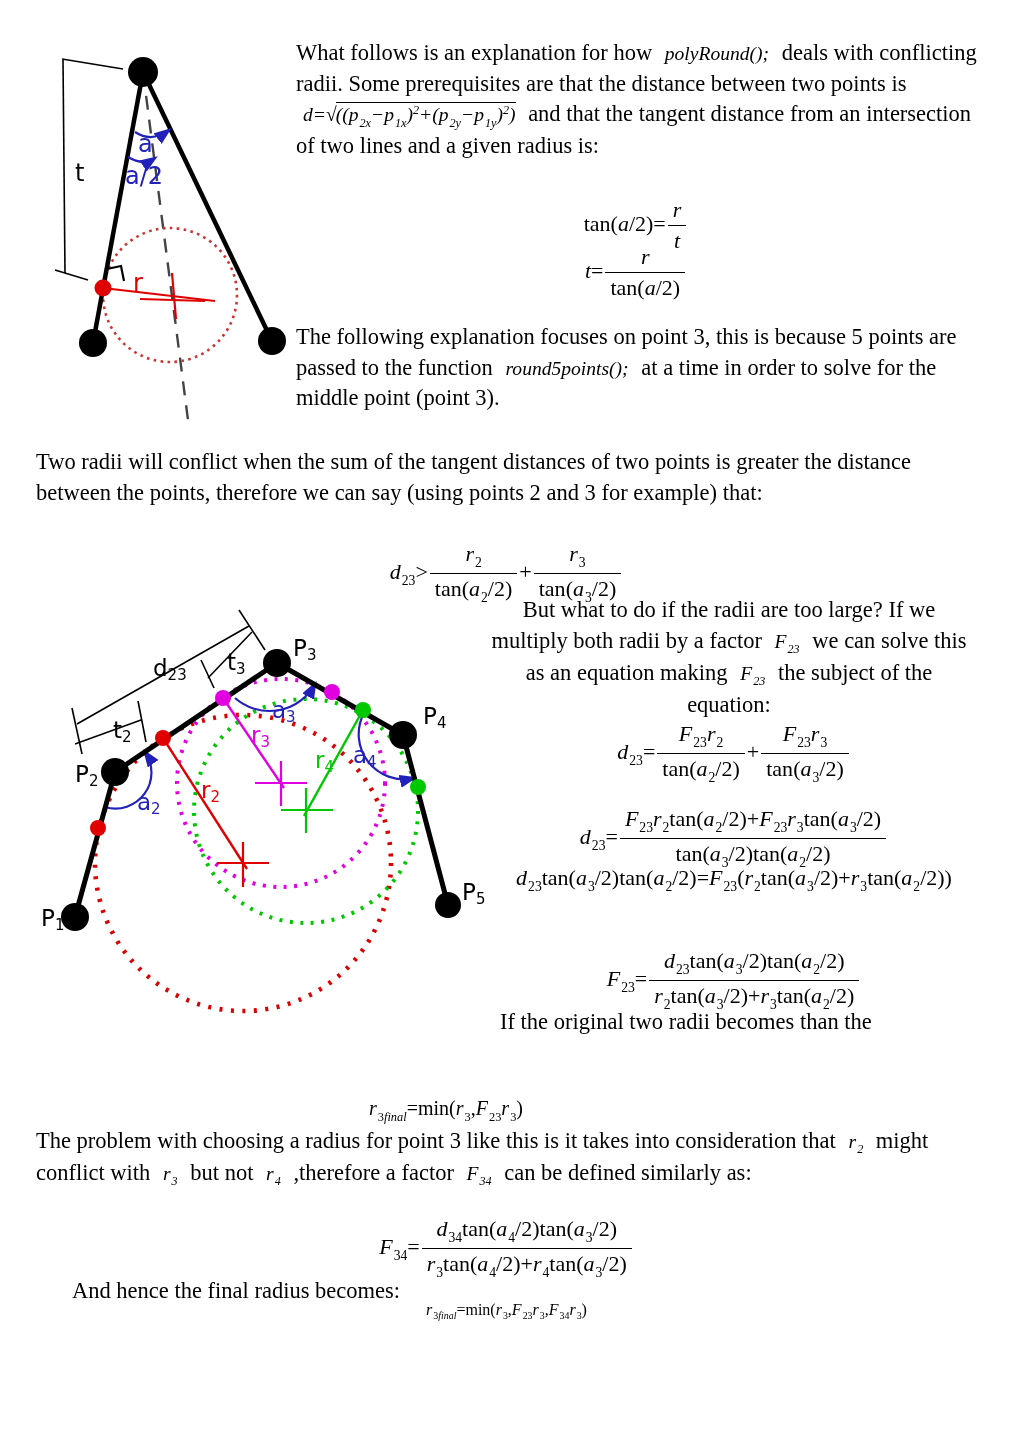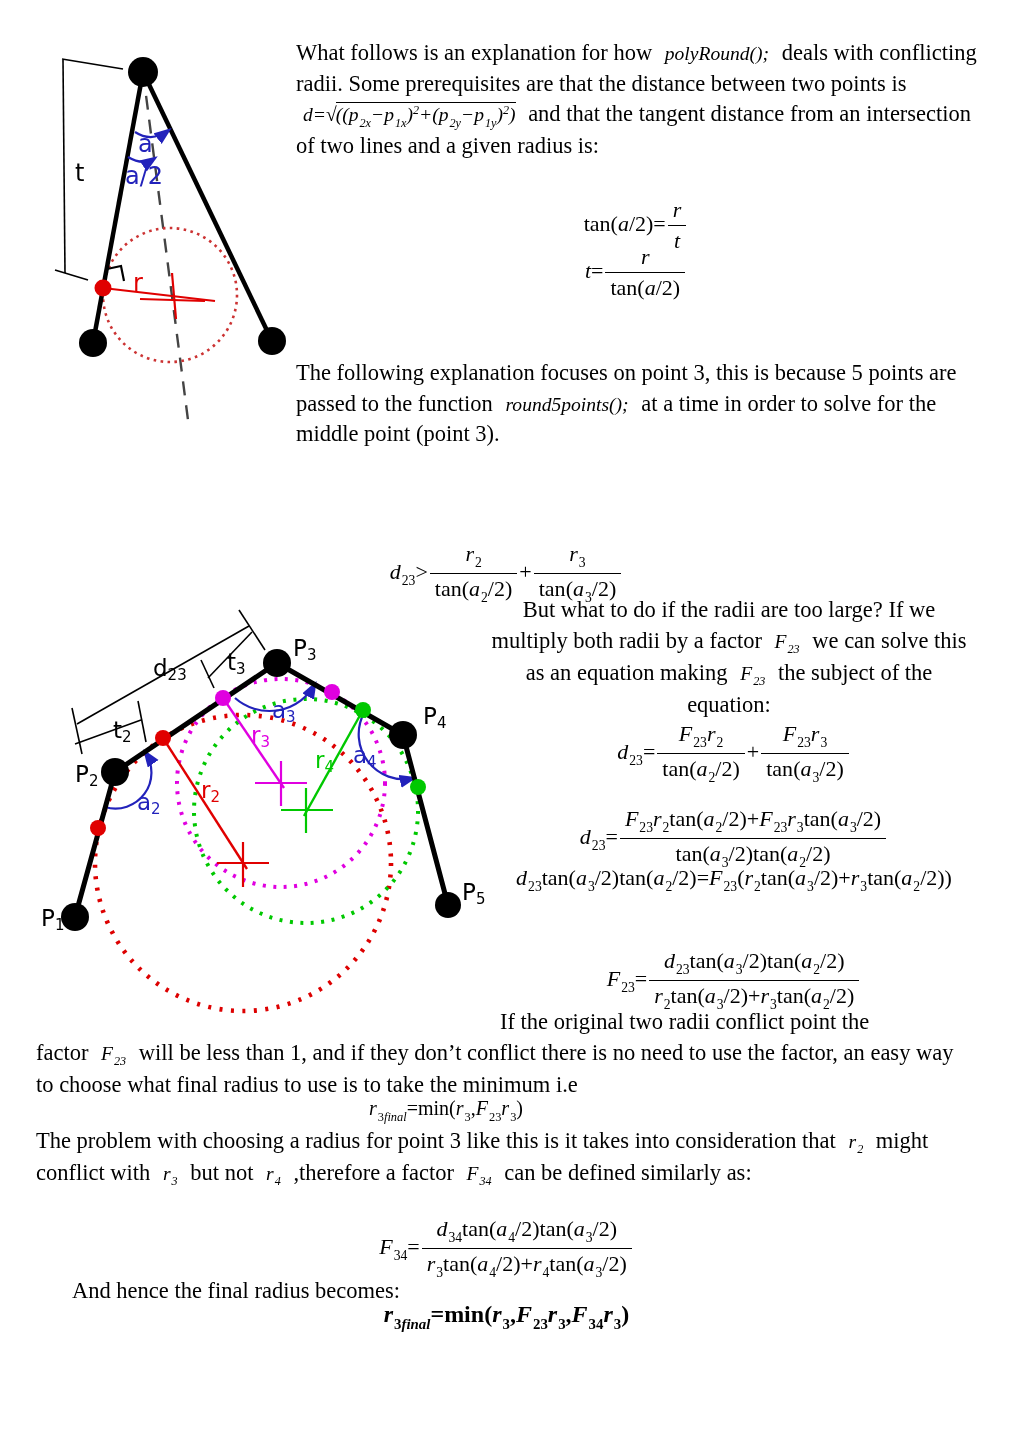--- a/index.html
+++ b/index.html
@@ -61,22 +61,23 @@
     <text x="113" y="117" font-size="24" fill="#2222bb">a</text>
     <text x="100" y="149" font-size="24" fill="#2222bb">a/2</text>
     <text x="108" y="256" font-size="24" fill="#e00000">r</text>
   </svg>
 
   <div class="para" style="left:296px;top:38px;width:690px;">What follows is an explanation for how <span class="imath"><i>polyRound</i>();</span> deals with conflicting radii. Some prerequisites are that the distance between two points is <span class="imath"><i>d</i>=<span class="sqrt">√</span><span class="ovl">((<i>p</i><sub>2<i>x</i></sub>−<i>p</i><sub>1<i>x</i></sub>)<sup>2</sup>+(<i>p</i><sub>2<i>y</i></sub>−<i>p</i><sub>1<i>y</i></sub>)<sup>2</sup>)</span></span> and that the tangent distance from an intersection of two lines and a given radius is:</div>
 
   <div class="formula" style="left:296px;top:197px;width:680px;"><span><span class="rm">tan</span>(<i>a</i>/2)=</span><span class="frac"><span class="num"><i>r</i></span><span class="den"><i>t</i></span></span></div>
   <div class="formula" style="left:296px;top:244px;width:680px;"><span><i>t</i>=</span><span class="frac"><span class="num"><i>r</i></span><span class="den"><span class="rm">tan</span>(<i>a</i>/2)</span></span></div>
 
-  <div class="para" style="left:296px;top:322px;width:676px;margin-top:36px;">The following explanation focuses on point 3, this is because 5 points are passed to the function <span class="imath"><i>round</i>5<i>points</i>();</span> at a time in order to solve for the middle point (point 3).</div>
+  <div class="para" style="left:296px;top:322px;width:676px;">The following explanation focuses on point 3, this is because 5 points are passed to the function <span class="imath"><i>round</i>5<i>points</i>();</span> at a time in order to solve for the middle point (point 3).</div>
 
+  <div class="para" style="left:36px;top:447px;width:905px;">Two radii will conflict when the sum of the tangent distances of two points is greater the distance between the points, therefore we can say (using points 2 and 3 for example) that:</div>
 
   <div class="formula" style="left:0px;top:541px;width:1013px;"><span><i>d</i><sub>23</sub>&gt;</span><span class="frac"><span class="num"><i>r</i><sub>2</sub></span><span class="den"><span class="rm">tan</span>(<i>a</i><sub>2</sub>/2)</span></span><span>+</span><span class="frac"><span class="num"><i>r</i><sub>3</sub></span><span class="den"><span class="rm">tan</span>(<i>a</i><sub>3</sub>/2)</span></span></div>
 
   <svg style="left:25px;top:598px;" width="475" height="430" viewBox="0 0 475 430">
     <defs>
       <marker id="arw2" markerWidth="9" markerHeight="8" refX="6.5" refY="3" orient="auto">
         <path d="M0,0 L8,3 L0,6 Z" fill="#2222bb"></path>
       </marker>
     </defs>
 
@@ -137,26 +138,25 @@
     <text x="290" y="170" font-size="23" fill="#00c800"><tspan>r</tspan><tspan dy="4" font-size="15">4</tspan></text>
   </svg>
 
   <div class="para" style="left:489px;top:595px;width:480px;text-align:center;">But what to do if the radii are too large? If we multiply both radii by a factor <span class="imath"><i>F</i><sub>23</sub></span> we can solve this as an equation making <span class="imath"><i>F</i><sub>23</sub></span> the subject of the equation:</div>
 
   <div class="formula" style="left:489px;top:721px;width:490px;"><span><i>d</i><sub>23</sub>=</span><span class="frac"><span class="num"><i>F</i><sub>23</sub><i>r</i><sub>2</sub></span><span class="den"><span class="rm">tan</span>(<i>a</i><sub>2</sub>/2)</span></span><span>+</span><span class="frac"><span class="num"><i>F</i><sub>23</sub><i>r</i><sub>3</sub></span><span class="den"><span class="rm">tan</span>(<i>a</i><sub>3</sub>/2)</span></span></div>
   <div class="formula" style="left:489px;top:806px;width:490px;"><span><i>d</i><sub>23</sub>=</span><span class="frac"><span class="num"><i>F</i><sub>23</sub><i>r</i><sub>2</sub><span class="rm">tan</span>(<i>a</i><sub>2</sub>/2)+<i>F</i><sub>23</sub><i>r</i><sub>3</sub><span class="rm">tan</span>(<i>a</i><sub>3</sub>/2)</span><span class="den"><span class="rm">tan</span>(<i>a</i><sub>3</sub>/2)<span class="rm">tan</span>(<i>a</i><sub>2</sub>/2)</span></span></div>
   <div class="formula" style="left:479px;top:865px;width:510px;"><span><i>d</i><sub>23</sub><span class="rm">tan</span>(<i>a</i><sub>3</sub>/2)<span class="rm">tan</span>(<i>a</i><sub>2</sub>/2)=<i>F</i><sub>23</sub>(<i>r</i><sub>2</sub><span class="rm">tan</span>(<i>a</i><sub>3</sub>/2)+<i>r</i><sub>3</sub><span class="rm">tan</span>(<i>a</i><sub>2</sub>/2))</span></div>
   <div class="formula" style="left:489px;top:948px;width:490px;"><span><i>F</i><sub>23</sub>=</span><span class="frac"><span class="num"><i>d</i><sub>23</sub><span class="rm">tan</span>(<i>a</i><sub>3</sub>/2)<span class="rm">tan</span>(<i>a</i><sub>2</sub>/2)</span><span class="den"><i>r</i><sub>2</sub><span class="rm">tan</span>(<i>a</i><sub>3</sub>/2)+<i>r</i><sub>3</sub><span class="rm">tan</span>(<i>a</i><sub>2</sub>/2)</span></span></div>
 
-  <div class="para" style="left:500px;top:1007px;width:460px;">If the original two radii conflict point the</div>
-  <div class="para" style="left:36px;top:1038px;width:920px;">factor <span class="imath"><i>F</i><sub>23</sub></span> will be less than 1, and if they don’t conflict there is no need to use the factor, an easy way to choose what final radius to use is to take the minimum i.e</div>
+  <div class="para" style="left:500px;top:1007px;width:460px;">If the original two radii becomes than the</div>
 
   <div class="formula" style="left:0px;top:1097px;width:892px;font-size:20px;"><span><i>r</i><sub>3<i>final</i></sub>=<span class="rm">min</span>(<i>r</i><sub>3</sub>,<i>F</i><sub>23</sub><i>r</i><sub>3</sub>)</span></div>
 
   <div class="para" style="left:36px;top:1126px;width:930px;">The problem with choosing a radius for point 3 like this is it takes into consideration that <span class="imath"><i>r</i><sub>2</sub></span> might conflict with <span class="imath"><i>r</i><sub>3</sub></span> but not <span class="imath"><i>r</i><sub>4</sub></span> ,therefore a factor <span class="imath"><i>F</i><sub>34</sub></span> can be defined similarly as:</div>
 
   <div class="formula" style="left:0px;top:1216px;width:1013px;"><span><i>F</i><sub>34</sub>=</span><span class="frac"><span class="num"><i>d</i><sub>34</sub><span class="rm">tan</span>(<i>a</i><sub>4</sub>/2)<span class="rm">tan</span>(<i>a</i><sub>3</sub>/2)</span><span class="den"><i>r</i><sub>3</sub><span class="rm">tan</span>(<i>a</i><sub>4</sub>/2)+<i>r</i><sub>4</sub><span class="rm">tan</span>(<i>a</i><sub>3</sub>/2)</span></span></div>
 
   <div class="para" style="left:36px;top:1276px;width:900px;margin-left:36px;">And hence the final radius becomes:</div>
 
-  <div class="formula" style="left:0px;top:1301px;width:1013px;font-size:24px;font-weight:bold;"><span><i>r</i><sub>3<i>final</i></sub>=<span class="rm">min</span>(<i>r</i><sub>3</sub>,<i>F</i><sub>23</sub><i>r</i><sub>3</sub>,<i>F</i><sub>34</sub><i>r</i><sub>3</sub>)</span></div>
+  <div class="formula" style="left:0px;top:1301px;width:1013px;font-size:16px;"><span><i>r</i><sub>3<i>final</i></sub>=<span class="rm">min</span>(<i>r</i><sub>3</sub>,<i>F</i><sub>23</sub><i>r</i><sub>3</sub>,<i>F</i><sub>34</sub><i>r</i><sub>3</sub>)</span></div>
 
 </div>
 
 </body></html>

